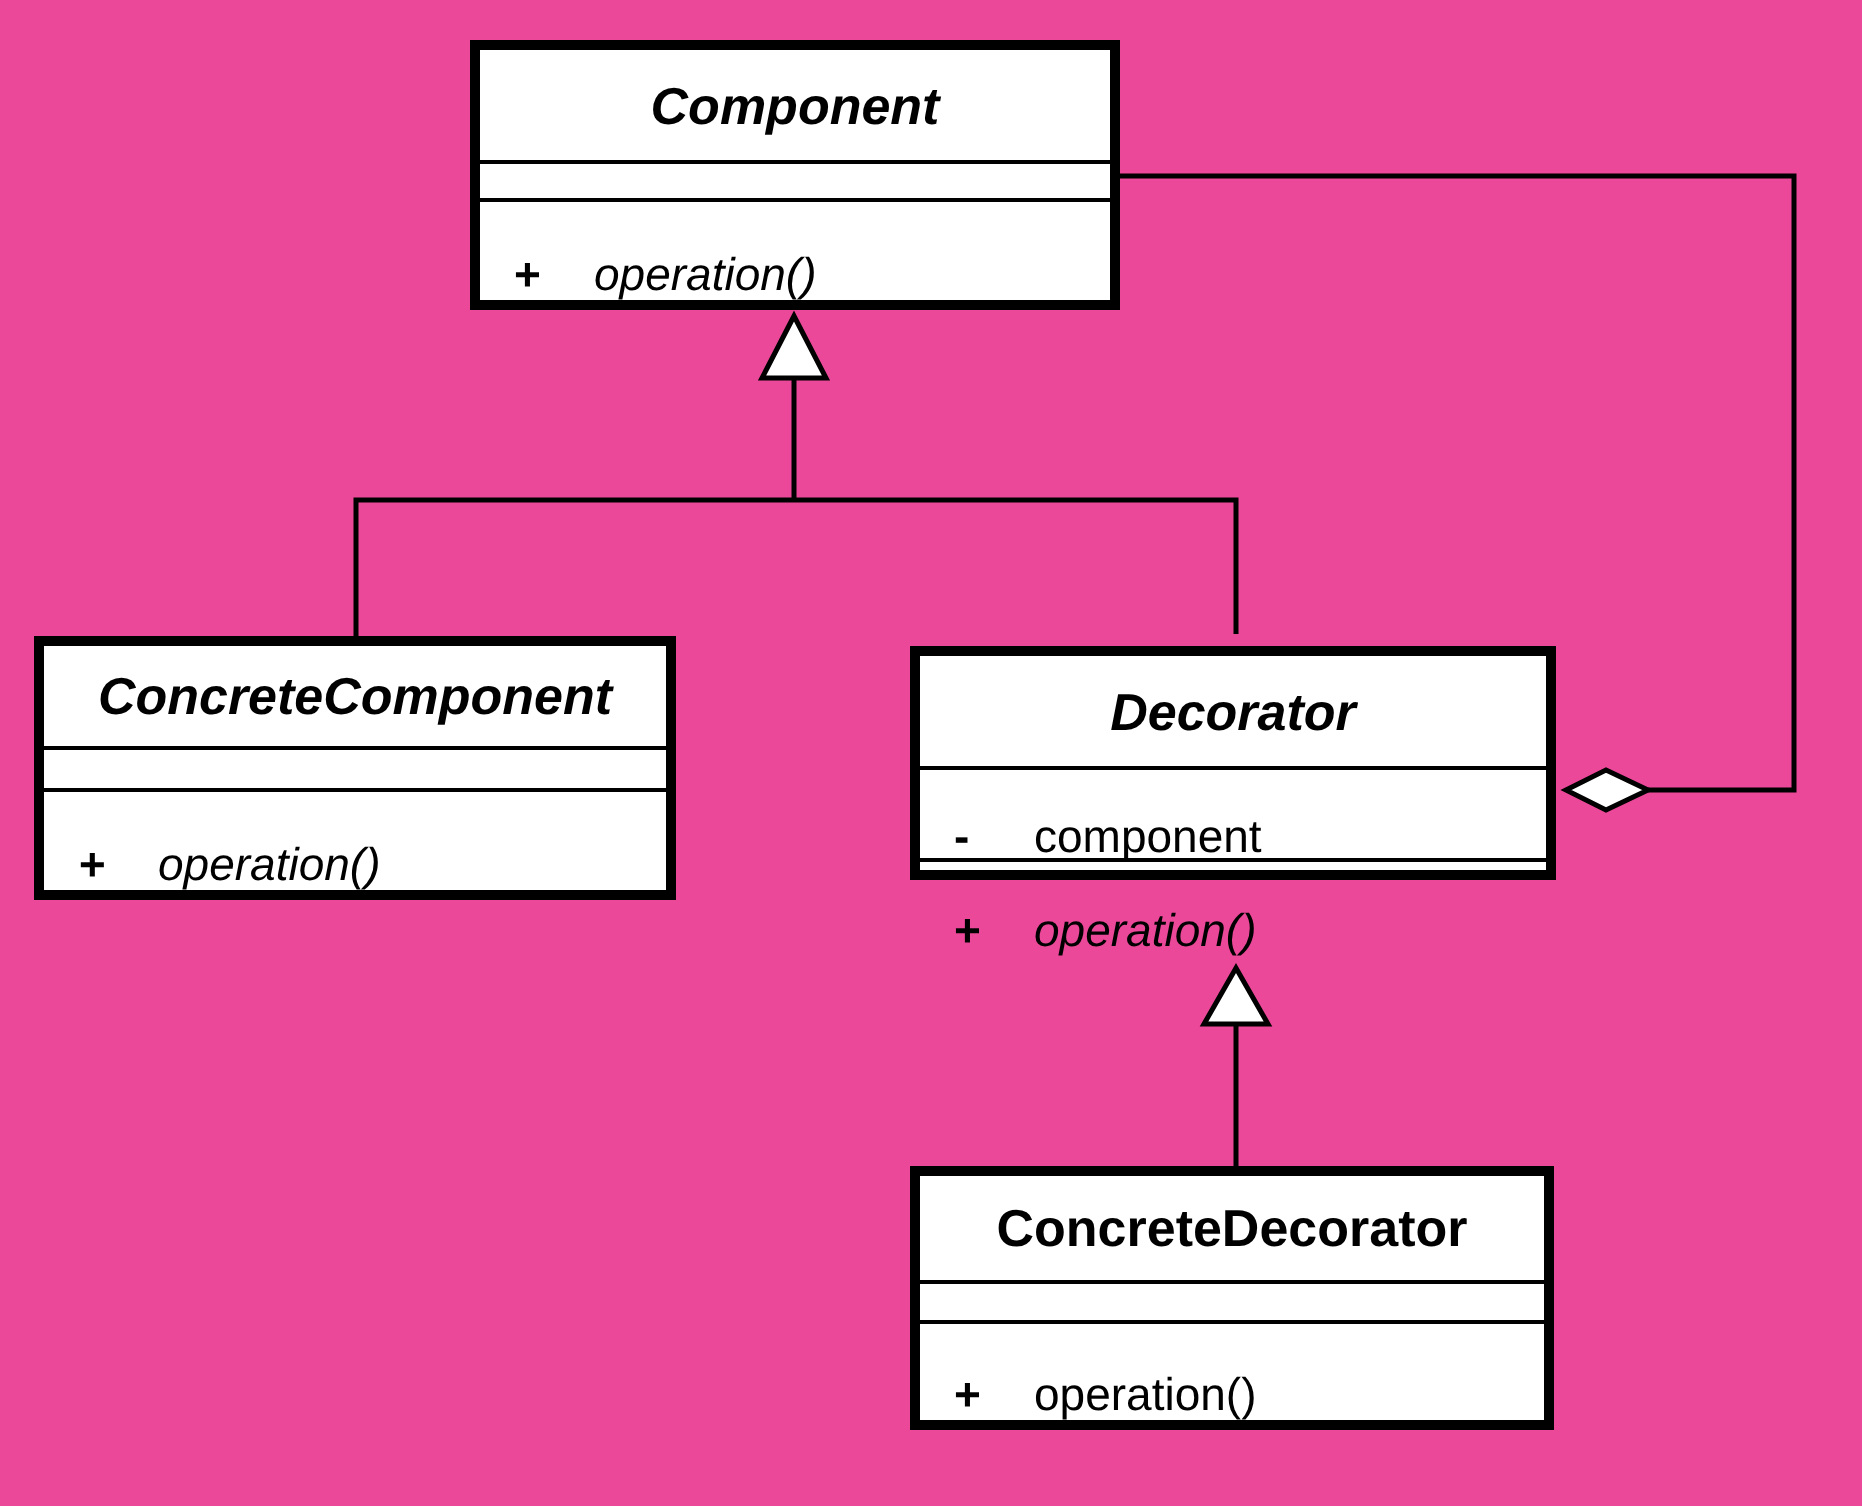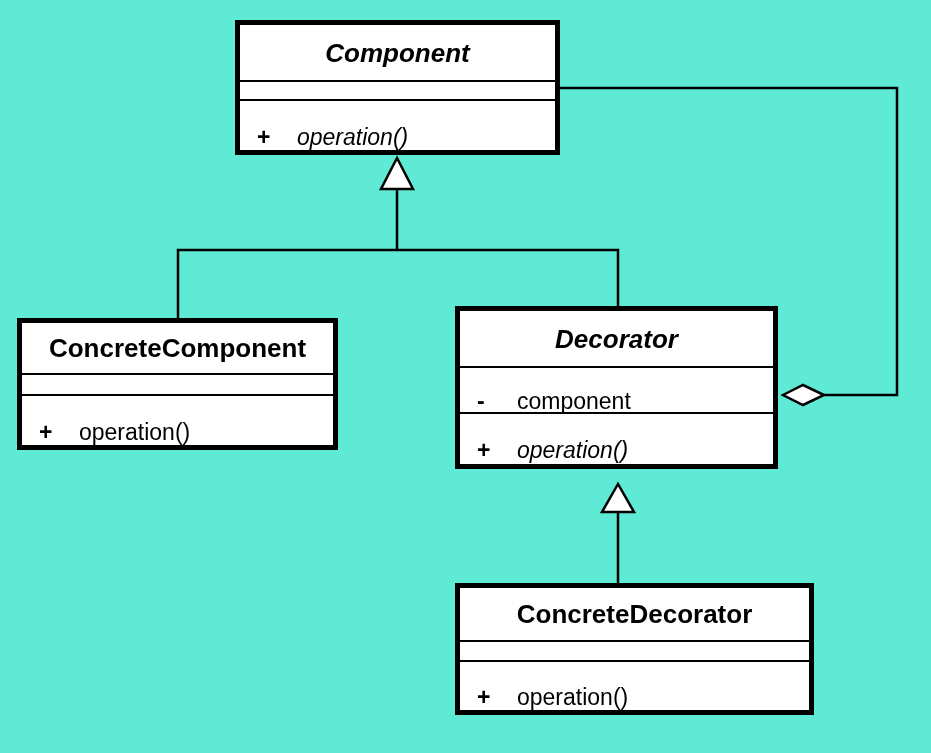--- a/index.html
+++ b/index.html
@@ -5,21 +5,21 @@
   html, body {
     margin: 0;
     padding: 0;
     background: #ffffff;
     font-family: "Liberation Sans", "DejaVu Sans", sans-serif;
   }
   .canvas {
     position: relative;
     width: 931px;
     height: 753px;
-    background: #5eead4;
+    background: #ec4899;
     overflow: hidden;
   }
   .connectors {
     position: absolute;
     left: 0;
     top: 0;
   }
   .uml-class {
     position: absolute;
     box-sizing: border-box;
@@ -74,29 +74,29 @@
   }
   .member .it {
     font-style: italic;
   }
 
   
   .box-component          { left: 235px; top: 20px;  width: 325px; height: 135px; }
   .box-component .uml-title { height: 55px; }
   .box-component .uml-attrs { height: 21px; }
 
-  .box-concrete-component { left: 17px;  top: 318px; width: 321px; height: 132px; }
+  .box-concrete-component { left: 17px;  top: 318px; width: 321px; height: 132px; font-style: italic; }
   .box-concrete-component .uml-title { height: 50px; }
   .box-concrete-component .uml-attrs { height: 23px; }
 
-  .box-decorator          { left: 455px; top: 306px; width: 323px; height: 163px; }
+  .box-decorator          { left: 455px; top: 323px; width: 323px; height: 117px; }
   .box-decorator .uml-title { height: 55px; }
   .box-decorator .uml-attrs { height: 48px; }
 
-  .box-concrete-decorator { left: 455px; top: 583px; width: 359px; height: 132px; }
+  .box-concrete-decorator { left: 455px; top: 583px; width: 322px; height: 132px; }
   .box-concrete-decorator .uml-title { height: 52px; }
   .box-concrete-decorator .uml-attrs { height: 22px; }
 </style>
 </head>
 <body>
 
 <div class="canvas">
 
   <svg class="connectors" width="931" height="753" viewBox="0 0 931 753">
 

